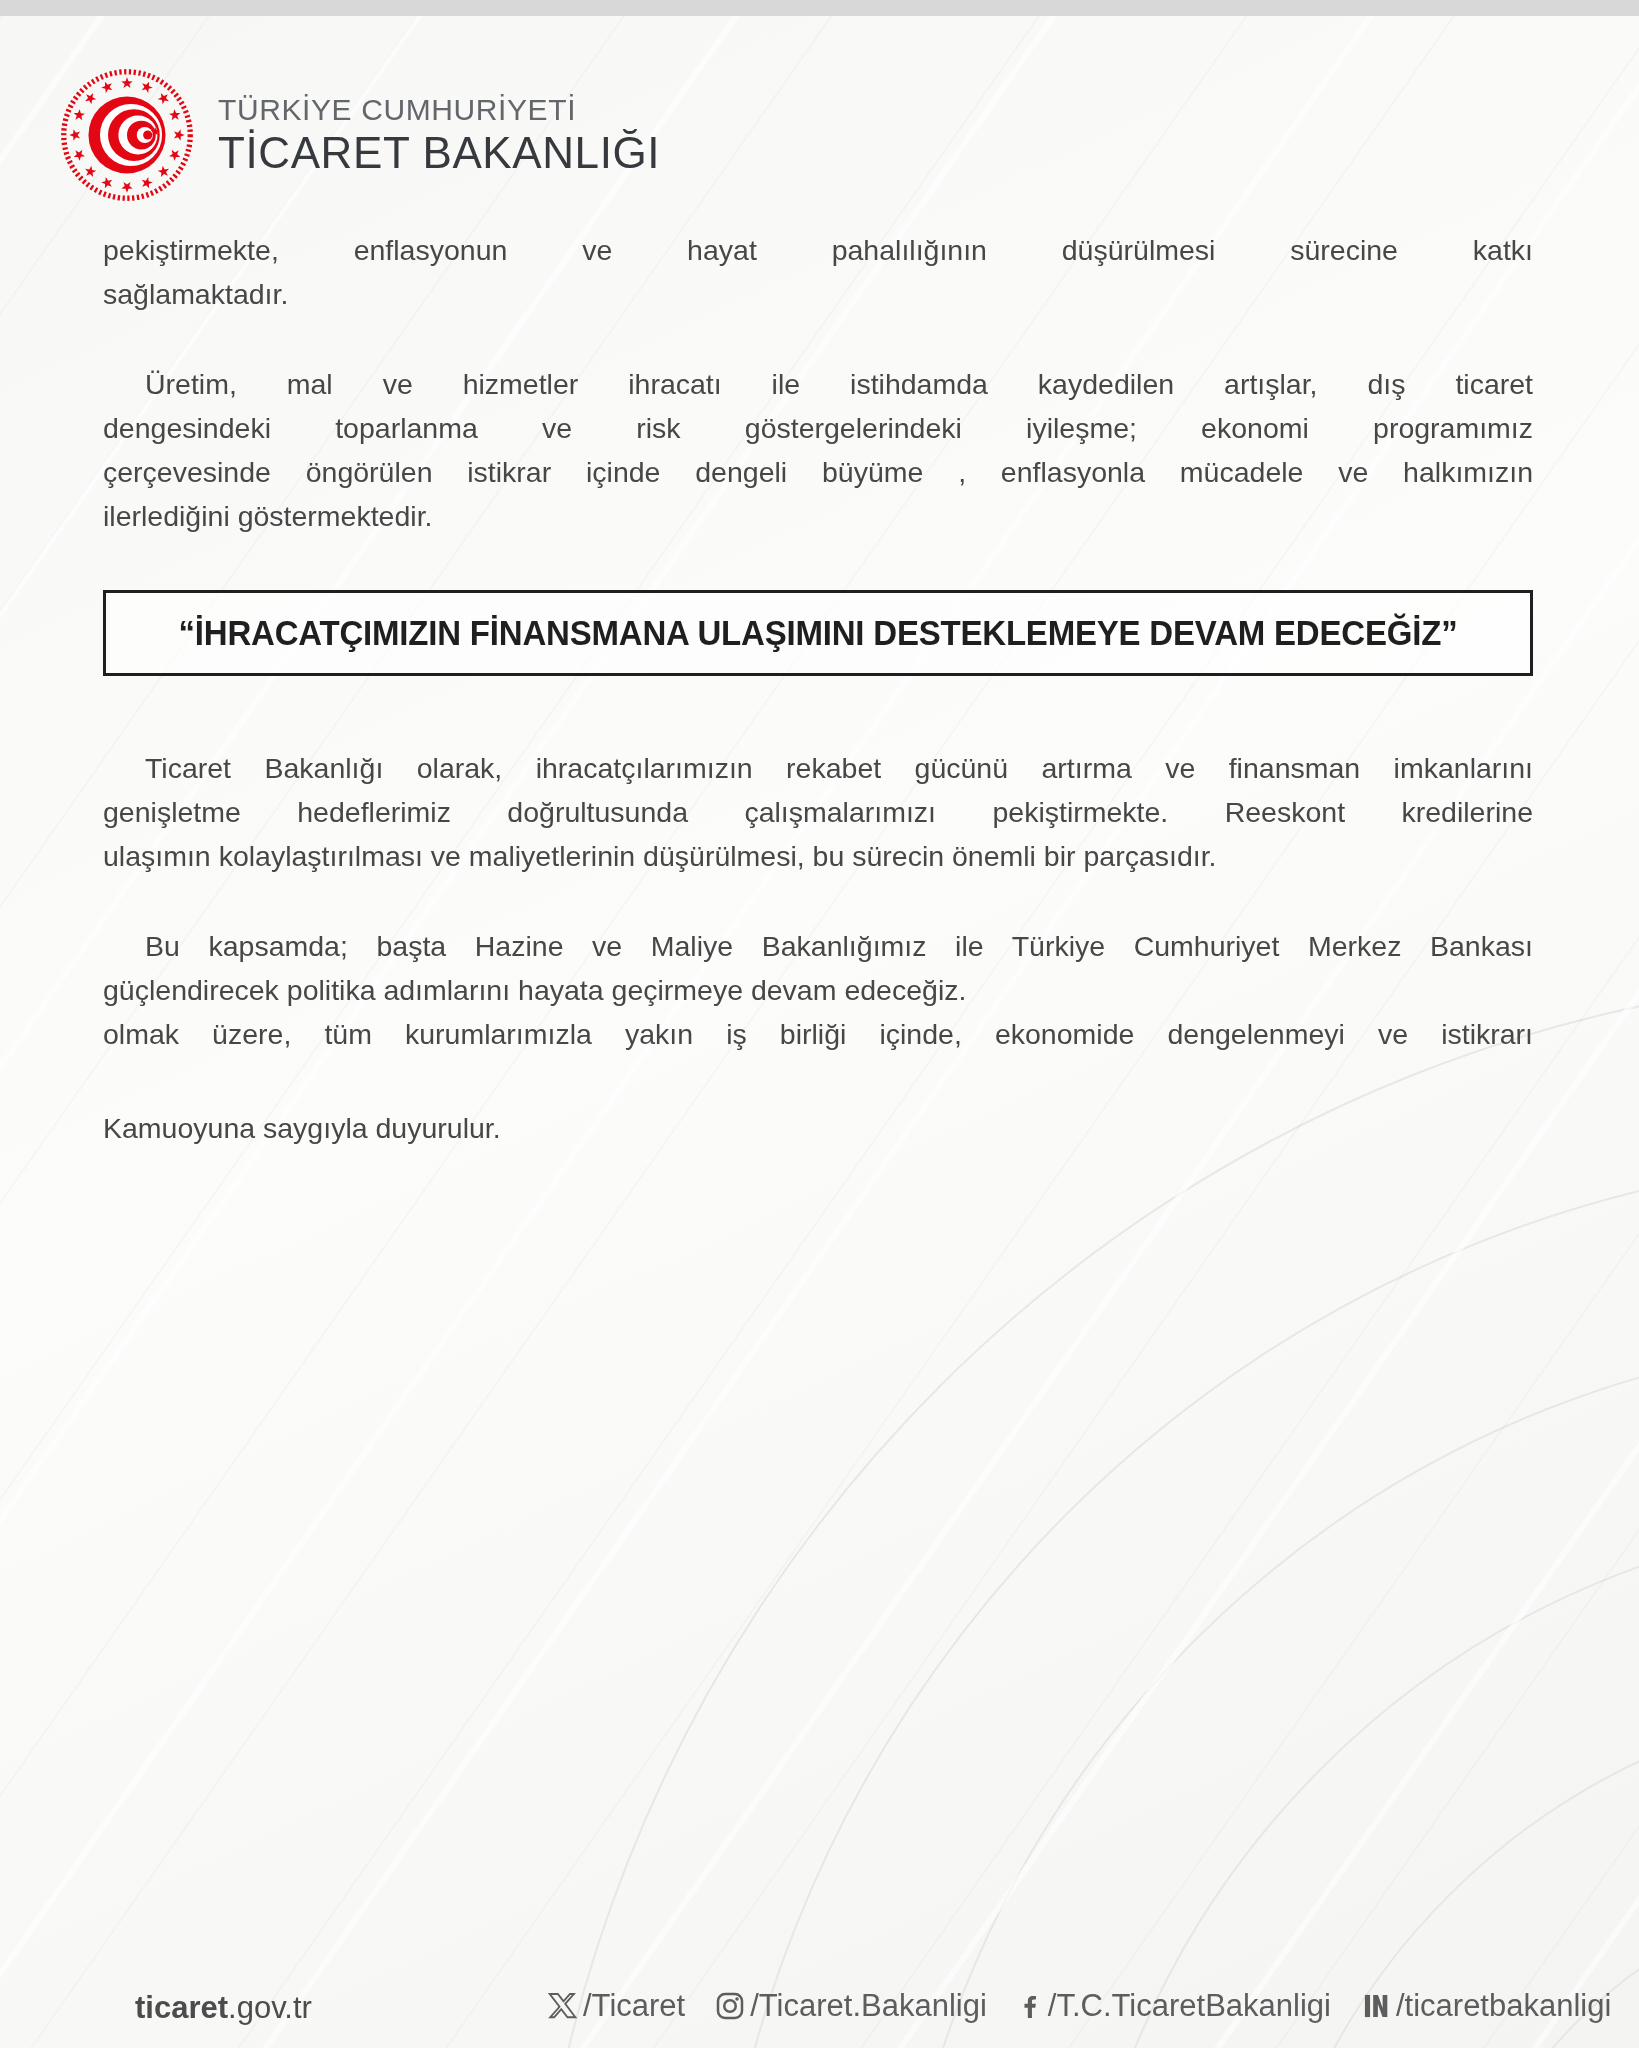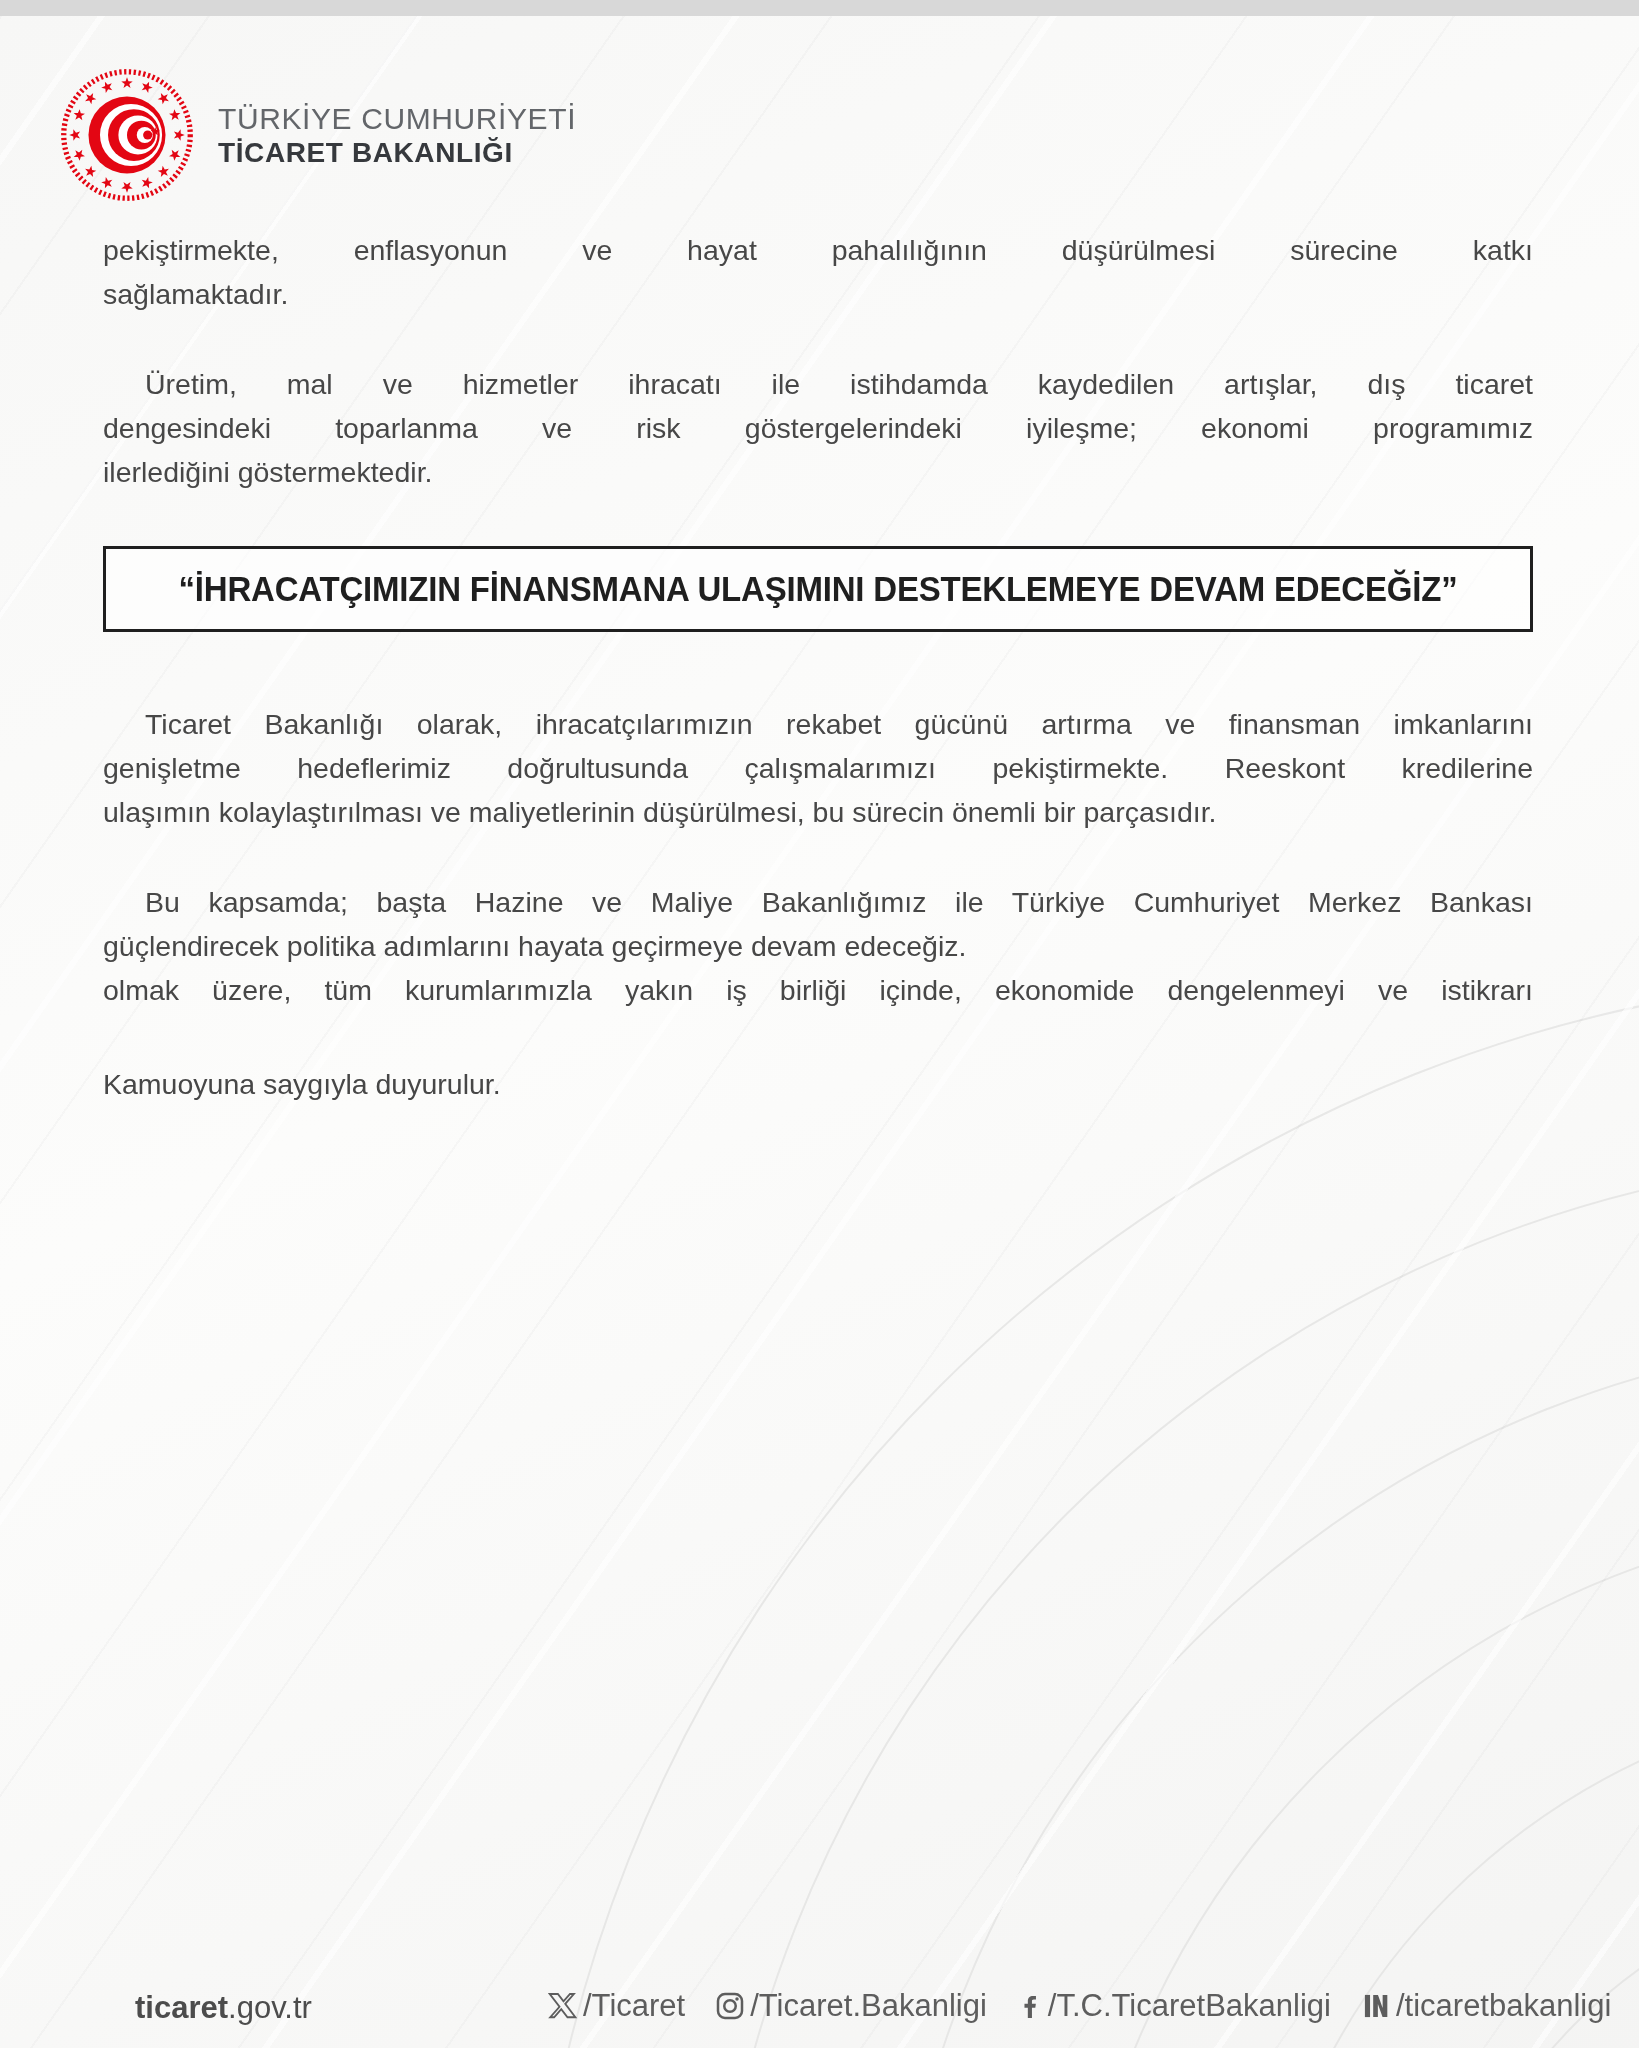--- a/index.html
+++ b/index.html
@@ -16,21 +16,21 @@
     position:absolute;inset:0;pointer-events:none;
     background-image:
       repeating-linear-gradient(125deg, rgba(120,120,125,0.045) 0 2px, rgba(0,0,0,0) 2px 170px),
       repeating-linear-gradient(125deg, rgba(0,0,0,0) 0 80px, rgba(255,255,255,0.6) 80px 86px, rgba(0,0,0,0) 86px 260px);
   }
   .arcs{position:absolute;left:0;top:0;pointer-events:none;}
   header.hd{position:absolute;left:58px;top:50px;display:flex;align-items:center;}
   .logo{width:138px;height:138px;}
   .htxt{margin-left:22px;line-height:1.12;}
   .h1{font-size:30px;letter-spacing:0.6px;color:#63666a;font-weight:400;}
-  .h2{font-size:28px;letter-spacing:0.6px;color:#36393d;font-weight:700;margin-top:2px;}
+  .h2{font-size:44px;letter-spacing:0.6px;color:#36393d;font-weight:400;margin-top:2px;}
   .content{position:absolute;left:103px;right:106px;top:212px;}
   .para{font-size:28.5px;line-height:44px;font-weight:400;color:#474747;}
   .l{text-align:justify;text-align-last:justify;}
   .l.last{text-align-last:left;}
   .l.ind{text-indent:42px;}
   .p2{margin-top:46px;}
   .p3{margin-top:70px;}
   .p4{margin-top:46px;}
   .closing{margin-top:50px;font-size:28.5px;line-height:44px;color:#474747;}
   .hbox{
@@ -114,20 +114,21 @@
   <main class="content">
 
     <div class="para p1">
       <div class="l">pekiştirmekte, enflasyonun ve hayat pahalılığının düşürülmesi sürecine katkı</div>
       <div class="l last">sağlamaktadır.</div>
     </div>
 
     <div class="para p2">
       <div class="l ind">Üretim, mal ve hizmetler ihracatı ile istihdamda kaydedilen artışlar, dış ticaret</div>
       <div class="l">dengesindeki toparlanma ve risk göstergelerindeki iyileşme; ekonomi programımız</div>
+      <div class="l">çerçevesinde öngörülen istikrar içinde dengeli büyüme , enflasyonla mücadele ve halkımızın</div>
       <div class="l last">ilerlediğini göstermektedir.</div>
     </div>
 
     <div class="hbox">
       <span>“İHRACATÇIMIZIN FİNANSMANA ULAŞIMINI DESTEKLEMEYE DEVAM EDECEĞİZ”</span>
     </div>
 
     <div class="para p3">
       <div class="l ind">Ticaret Bakanlığı olarak, ihracatçılarımızın rekabet gücünü artırma ve finansman imkanlarını</div>
       <div class="l">genişletme hedeflerimiz doğrultusunda çalışmalarımızı pekiştirmekte. Reeskont kredilerine</div>

